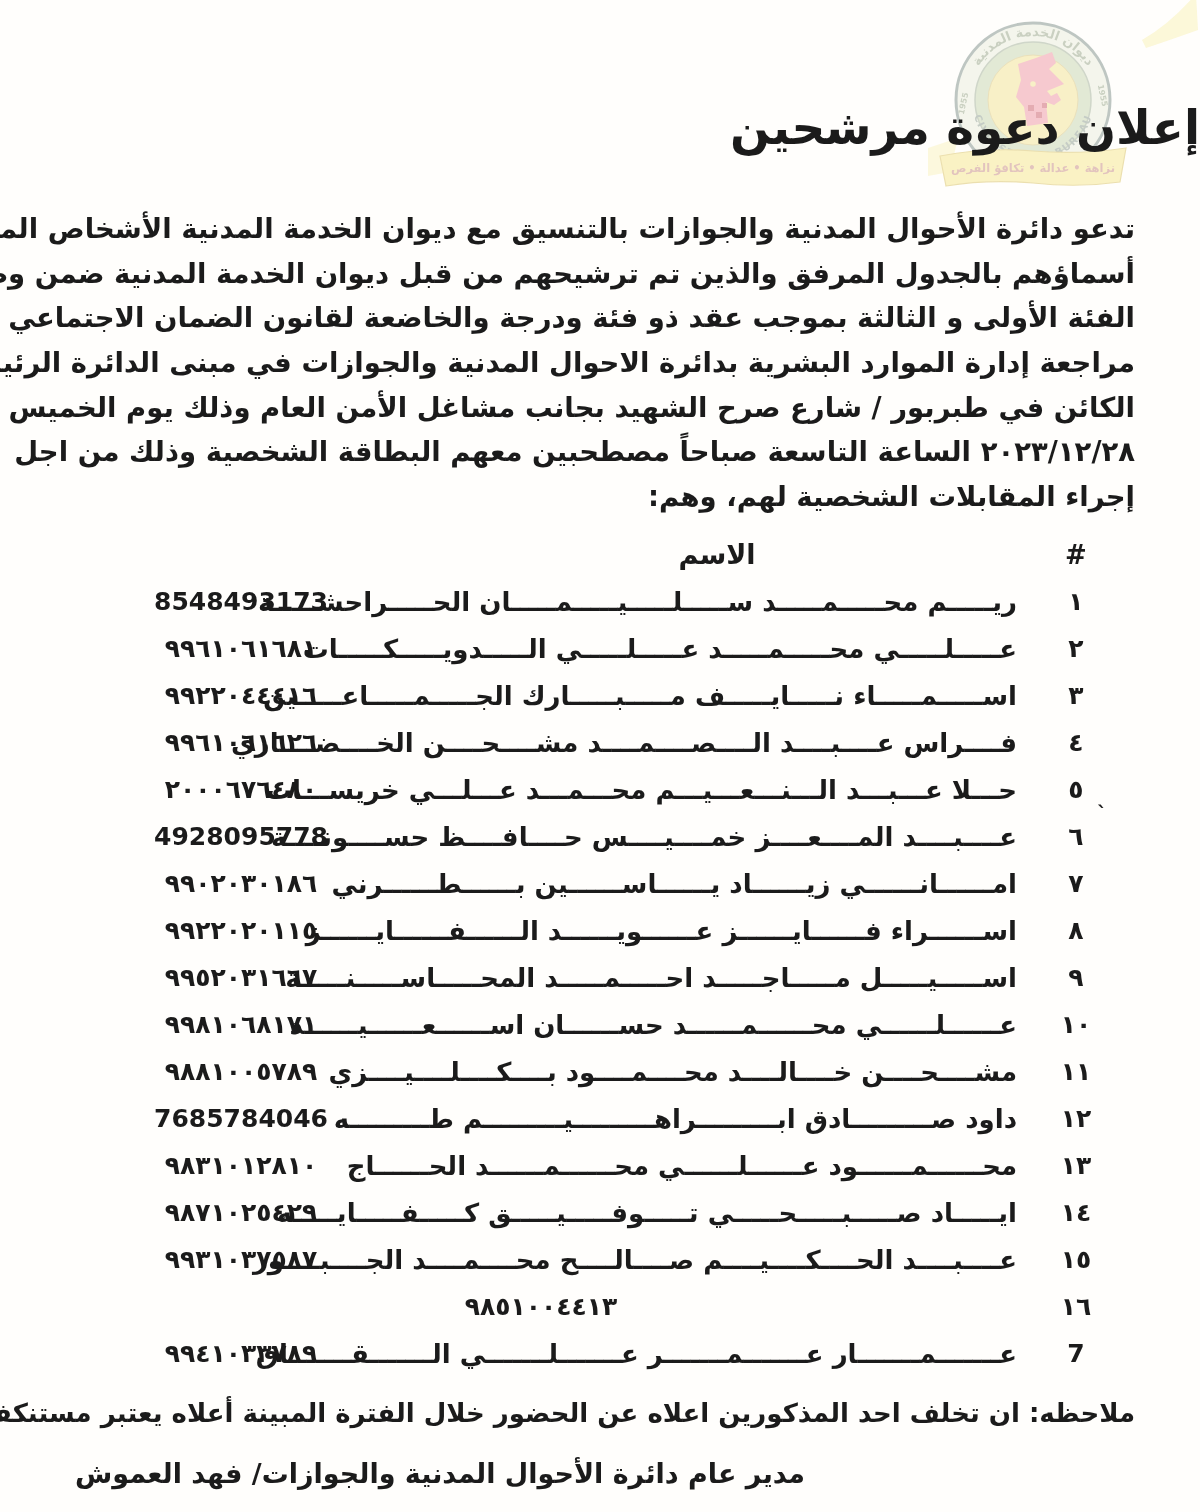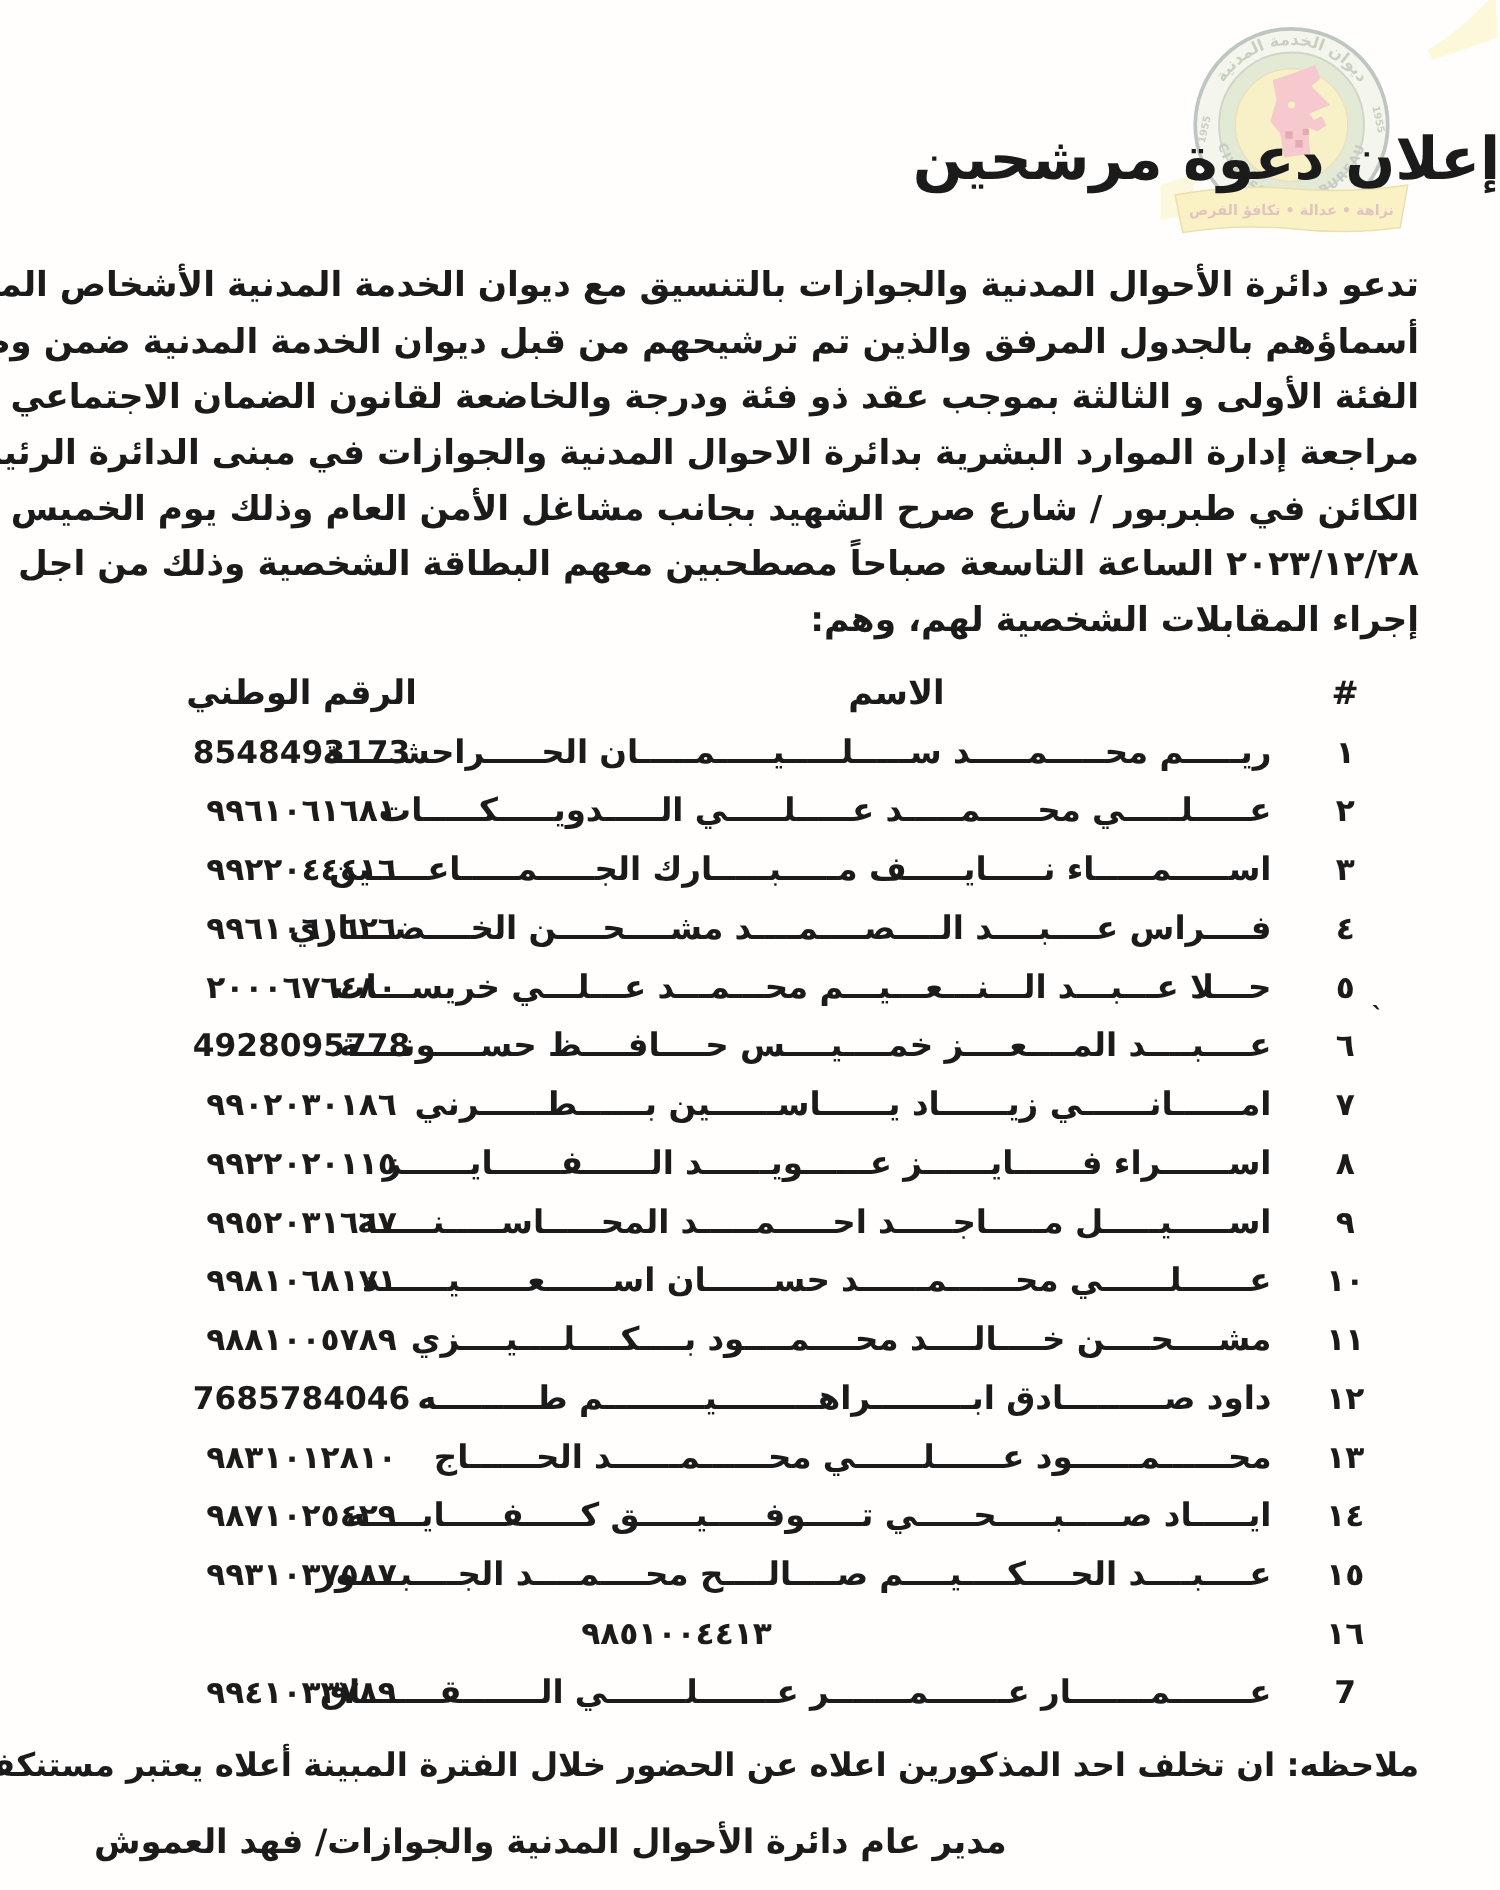--- a/index.html
+++ b/index.html
@@ -149,21 +149,20 @@
     <div class="pline">الكائن في طبربور / شارع صرح الشهيد بجانب مشاغل الأمن العام وذلك يوم الخميس الموافق</div>
     <div class="pline">٢٠٢٣/١٢/٢٨ الساعة التاسعة صباحاً مصطحبين معهم البطاقة الشخصية وذلك من اجل</div>
     <div class="pline last">إجراء المقابلات الشخصية لهم، وهم:</div>
   </div>
 
   <div class="ctable">
 
     <div class="trow thead">
       <span class="c-idx">#</span>
       <span class="c-name">الاسم</span>
-      <span class="c-num">الرقم الوطني</span>
     </div>
 
     <div class="trow">
       <span class="c-idx">١</span>
       <span class="c-name">ريـــــم محـــــمـــــد ســـــلـــــيـــــمـــــان الحـــــراحشـــــة</span>
       <span class="c-num">8548493173</span>
     </div>
     <div class="trow">
       <span class="c-idx">٢</span>
       <span class="c-name">عـــــلـــــي محـــــمـــــد عـــــلـــــي الـــــدويـــــكـــــات</span>

